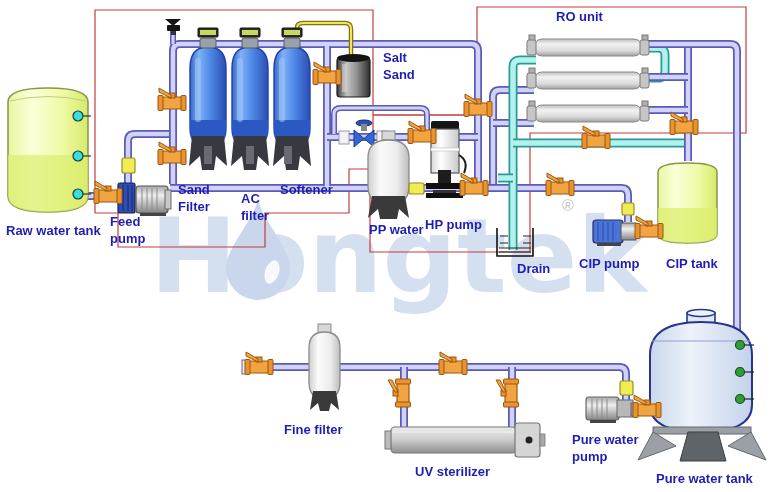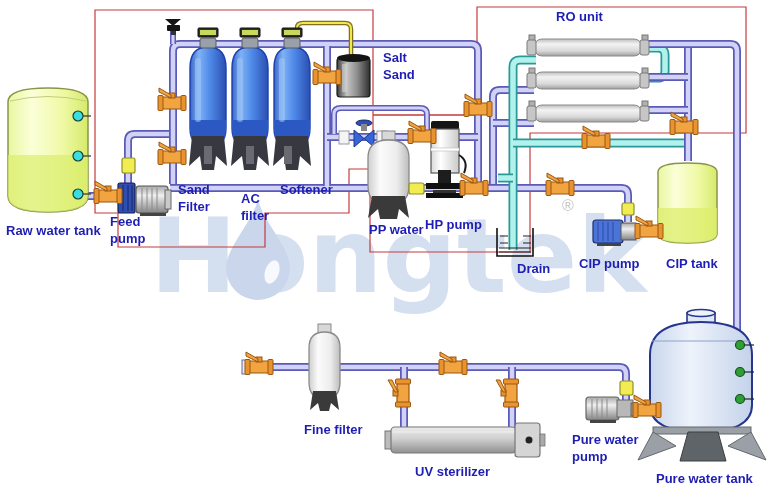--- a/index.html
+++ b/index.html
@@ -395,18 +395,18 @@
 filter</div>
   <div class="label" style="left:280px;top:182px;">Softener</div>
   <div class="label" style="left:383px;top:50px;">Salt
 Sand</div>
   <div class="label" style="left:369px;top:222px;">PP water</div>
   <div class="label" style="left:425px;top:217px;">HP pump</div>
   <div class="label" style="left:556px;top:9px;">RO unit</div>
   <div class="label" style="left:497px;top:261px;padding-left:20px;">Drain</div>
   <div class="label" style="left:579px;top:256px;">CIP pump</div>
   <div class="label" style="left:666px;top:256px;">CIP tank</div>
-  <div class="label" style="left:304px;top:422px;">Fine filter</div>
+  <div class="label" style="left:284px;top:422px;">Fine filter</div>
   <div class="label" style="left:415px;top:464px;">UV sterilizer</div>
   <div class="label center" style="left:572px;top:432px;width:90px;">Pure water
 pump</div>
   <div class="label" style="left:656px;top:471px;">Pure water tank</div>
 </div>
 
 </body></html>

